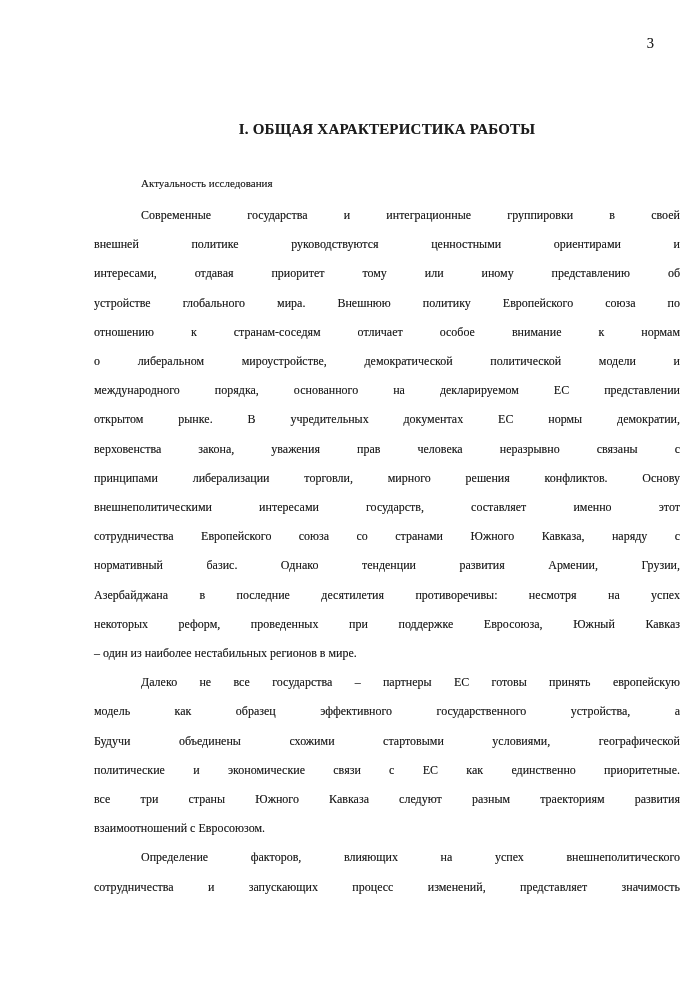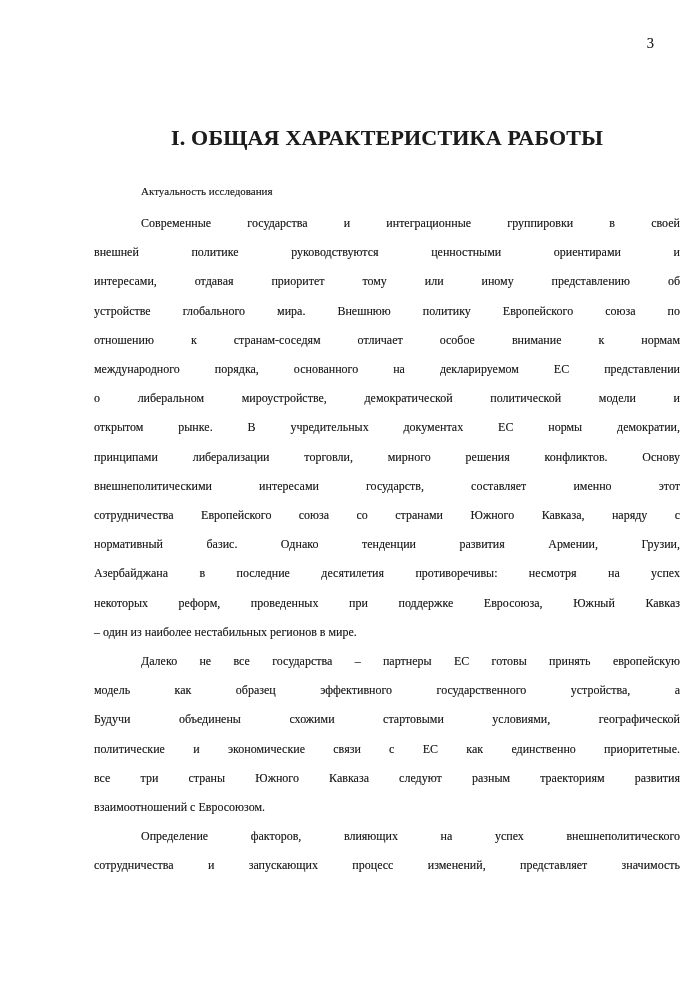--- a/index.html
+++ b/index.html
@@ -24,22 +24,22 @@
     font-size: 14.5px;
     line-height: 1;
   }
   .content {
     position: absolute;
     left: 94px;
     top: 118px;
     width: 586px;
   }
   .doc-title {
-    margin: 8px;
-    font-size: 22px;
+    margin: 0;
+    font-size: 15px;
     font-weight: bold;
     text-align: center;
     line-height: 23px;
     letter-spacing: 0.2px;
   }
   .section-heading {
     margin: 31px 0 0 0;
     padding-left: 47px;
     font-size: 11px;
     font-weight: normal;
@@ -78,23 +78,24 @@
 
     <h2 class="section-heading">Актуальность исследования</h2>
 
     <div class="body-text">
         <div class="paragraph">
           <div class="line first">Современные государства и интеграционные группировки в своей</div>
           <div class="line">внешней политике руководствуются ценностными ориентирами и</div>
           <div class="line">интересами, отдавая приоритет тому или иному представлению об</div>
           <div class="line">устройстве глобального мира. Внешнюю политику Европейского союза по</div>
           <div class="line">отношению к странам-соседям отличает особое внимание к нормам</div>
+          <div class="line">о либеральном мироустройстве, демократической политической модели и</div>
           <div class="line">международного порядка, основанного на декларируемом ЕС представлении</div>
-          <div class="line">о либеральном мироустройстве, демократической политической модели и</div>
           <div class="line">открытом рынке. В учредительных документах ЕС нормы демократии,</div>
+          <div class="line">верховенства закона, уважения прав человека неразрывно связаны с</div>
           <div class="line">принципами либерализации торговли, мирного решения конфликтов. Основу</div>
           <div class="line">внешнеполитическими интересами государств, составляет именно этот</div>
           <div class="line">сотрудничества Европейского союза со странами Южного Кавказа, наряду с</div>
           <div class="line">нормативный базис. Однако тенденции развития Армении, Грузии,</div>
           <div class="line">Азербайджана в последние десятилетия противоречивы: несмотря на успех</div>
           <div class="line">некоторых реформ, проведенных при поддержке Евросоюза, Южный Кавказ</div>
           <div class="line last">– один из наиболее нестабильных регионов в мире.</div>
         </div>
         <div class="paragraph">
           <div class="line first">Далеко не все государства – партнеры ЕС готовы принять европейскую</div>

